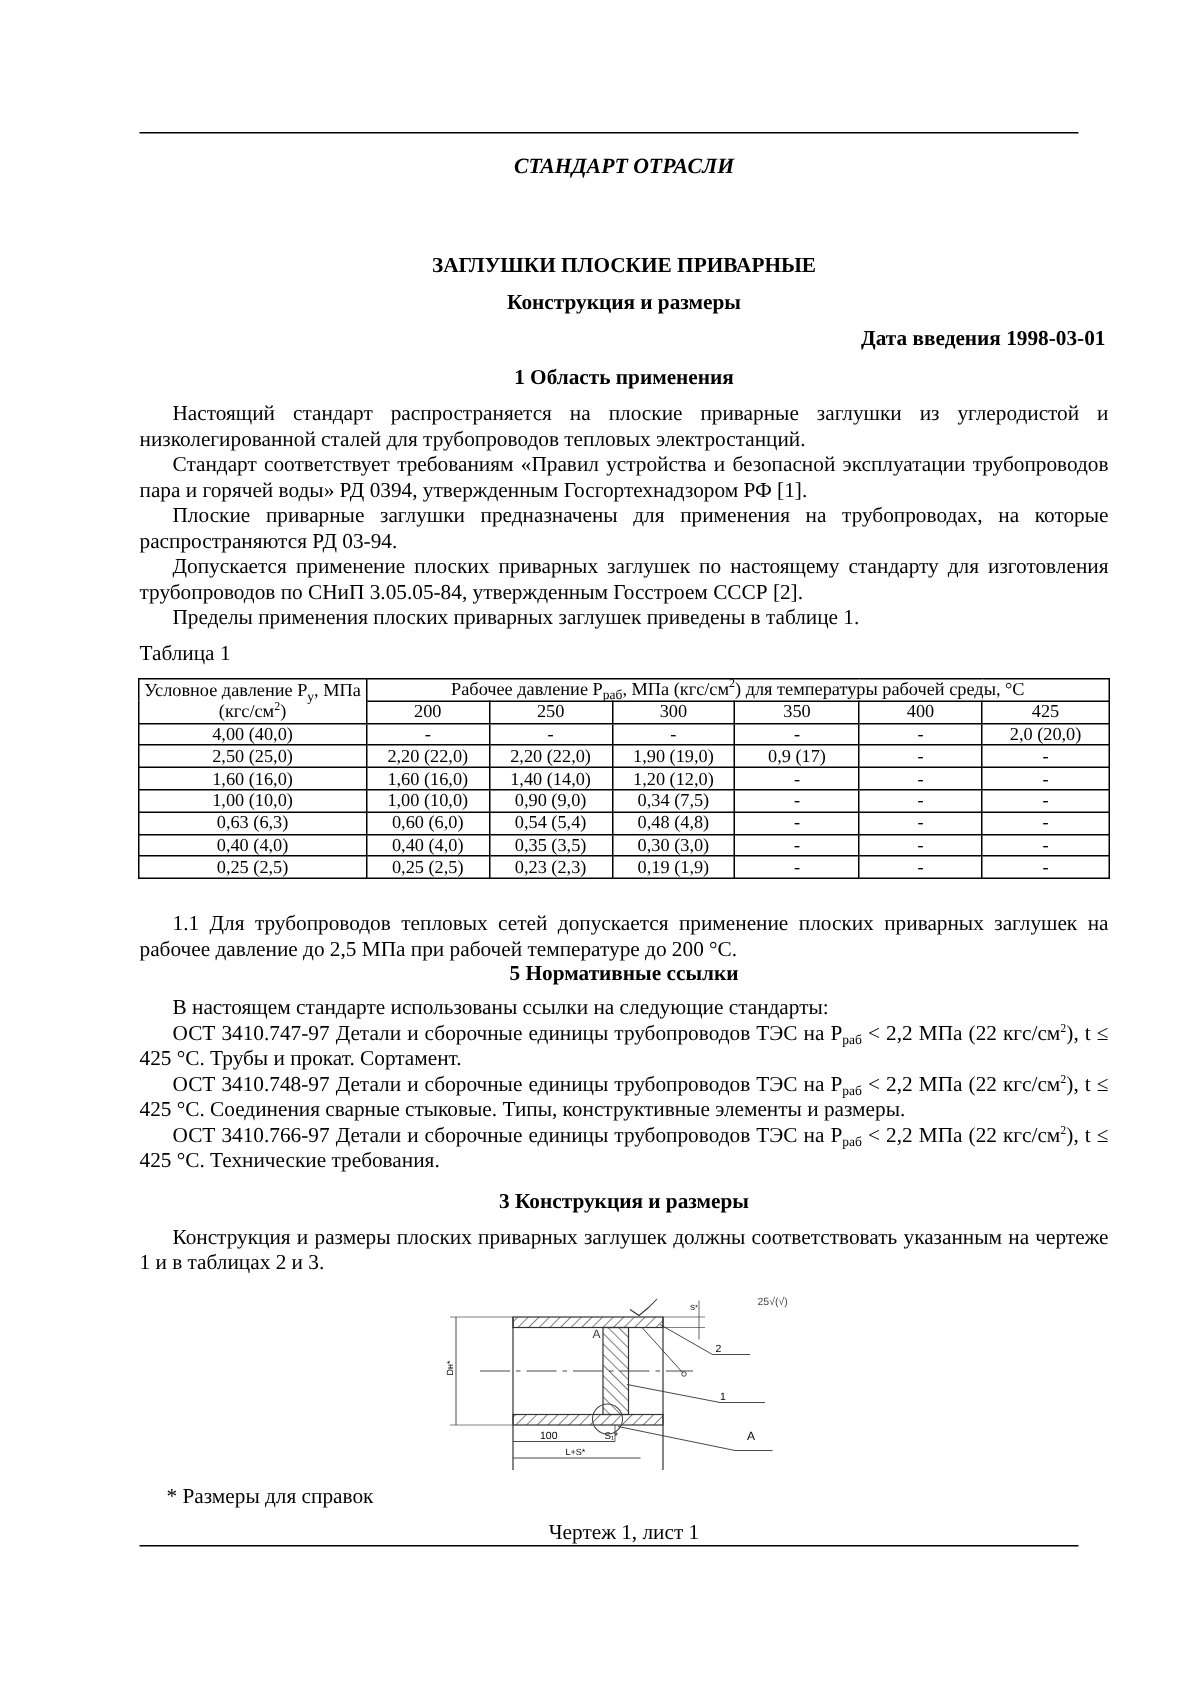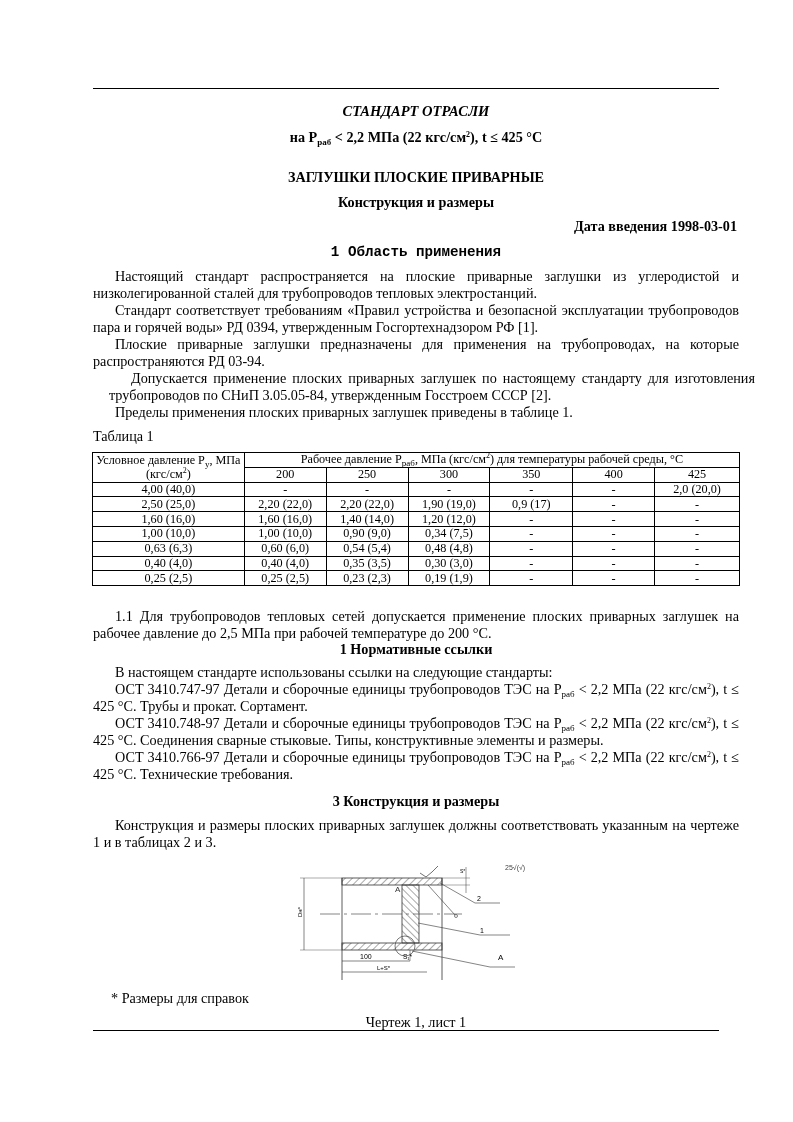--- a/index.html
+++ b/index.html
@@ -20,31 +20,30 @@
   table.t1 .thick-top td { border-top: 1.6px solid #000; }
   .drawing { position: absolute; left: 290px; top: 855px; }
 </style>
 </head>
 <body>
 
 <div class="rule" style="top:88px;"></div>
 
 <div class="center bold title-big" style="top:103px;">СТАНДАРТ ОТРАСЛИ</div>
 <div class="center bold" style="top:129px; line-height:17px;">
-  <div><span>на P</span><sub class="s">раб</sub><span> &lt; 2,2 МПа (22 кгс/см</span><sup class="s">2</sup><span>), t ≤ 425 °С</span></div>
 </div>
 <div class="center bold" style="top:169px;">ЗАГЛУШКИ ПЛОСКИЕ ПРИВАРНЫЕ</div>
 <div class="center bold" style="top:194px;">Конструкция и размеры</div>
 <div class="bold" style="position:absolute; right:56px; top:218px;">Дата введения 1998-03-01</div>
 
-<div class="center bold" style="top:244px;font-family:Liberation Mono, monospace;">1 Область применения</div>
+<div class="center bold" style="top:244px;">1 Область применения</div>
 <div class="para" style="top:268px;"><span class="ind"></span><span>Настоящий стандарт распространяется на плоские приварные заглушки из углеродистой и низколегированной сталей для трубопроводов тепловых электростанций.</span></div>
 <div class="para" style="top:302px;"><span class="ind"></span><span>Стандарт соответствует требованиям «Правил устройства и безопасной эксплуатации трубопроводов пара и горячей воды» РД 0394, утвержденным Госгортехнадзором РФ [1].</span></div>
 <div class="para" style="top:336px;"><span class="ind"></span><span>Плоские приварные заглушки предназначены для применения на трубопроводах, на которые распространяются РД 03-94.</span></div>
-<div class="para" style="top:370px;margin-left:16px;"><span class="ind"></span><span>Допускается применение плоских приварных заглушек по настоящему стандарту для изготовления трубопроводов по СНиП 3.05.05-84, утвержденным Госстроем СССР [2].</span></div>
+<div class="para" style="top:370px;"><span class="ind"></span><span>Допускается применение плоских приварных заглушек по настоящему стандарту для изготовления трубопроводов по СНиП 3.05.05-84, утвержденным Госстроем СССР [2].</span></div>
 <div class="para" style="top:404px;"><span class="ind"></span><span>Пределы применения плоских приварных заглушек приведены в таблице 1.</span></div>
 <div class="para" style="top:428px;">Таблица 1</div>
 
 <table class="t1">
   <colgroup>
     <col style="width:152px">
       <col style="width:82px">
       <col style="width:82px">
       <col style="width:82px">
       <col style="width:83px">
@@ -132,21 +131,21 @@
         <td>0,19 (1,9)</td>
         <td>-</td>
         <td>-</td>
         <td>-</td>
       </tr>
     </tbody>
 </table>
 
 <div class="para" style="top:608px;"><span class="ind"></span><span>1.1 Для трубопроводов тепловых сетей допускается применение плоских приварных заглушек на рабочее давление до 2,5 МПа при рабочей температуре до 200 °С.</span></div>
 
-<div class="center bold" style="top:641px;">1 Нормативные ссылки</div>
+<div class="center bold" style="top:641px;">5 Нормативные ссылки</div>
 <div class="para" style="top:664px;"><span class="ind"></span><span>В настоящем стандарте использованы ссылки на следующие стандарты:</span></div>
 <div id="refs">
     <div class="para" style="top: 681px;"><span class="ind"></span><span>ОСТ 3410.747-97</span><span> Детали и сборочные единицы трубопроводов ТЭС на P</span><sub class="s">раб</sub><span> &lt; 2,2 МПа (22 кгс/см</span><sup class="s">2</sup><span>),</span> <span>t ≤ 425 °С. </span><span>Трубы и прокат. Сортамент.</span></div>
     <div class="para" style="top: 715px;"><span class="ind"></span><span>ОСТ 3410.748-97</span><span> Детали и сборочные единицы трубопроводов ТЭС на P</span><sub class="s">раб</sub><span> &lt; 2,2 МПа (22 кгс/см</span><sup class="s">2</sup><span>),</span> <span>t ≤ 425 °С. </span><span>Соединения сварные стыковые. Типы, конструктивные элементы и размеры.</span></div>
     <div class="para" style="top: 749px;"><span class="ind"></span><span>ОСТ 3410.766-97</span><span> Детали и сборочные единицы трубопроводов ТЭС на P</span><sub class="s">раб</sub><span> &lt; 2,2 МПа (22 кгс/см</span><sup class="s">2</sup><span>),</span> <span>t ≤ 425 °С. </span><span>Технические требования.</span></div>
   </div>
 
 <div class="center bold" style="top:793px;">3 Конструкция и размеры</div>
 <div class="para" style="top:817px;"><span class="ind"></span><span>Конструкция и размеры плоских приварных заглушек должны соответствовать указанным на чертеже 1 и в таблицах 2 и 3.</span></div>
 

